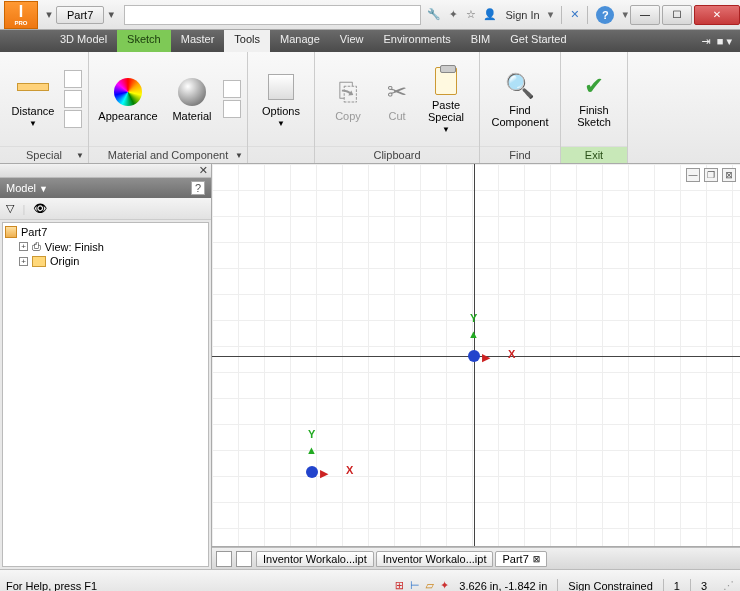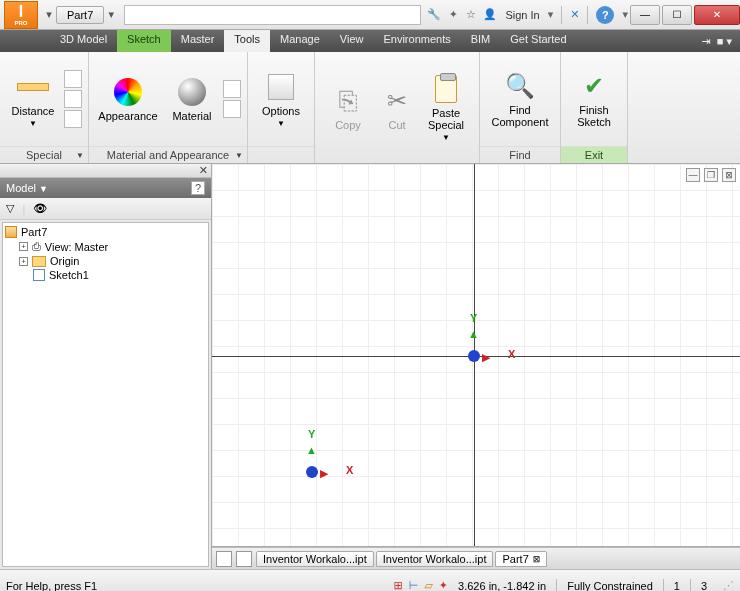--- a/index.html
+++ b/index.html
@@ -176,21 +176,21 @@
             <div class="sphere-icon"></div>
           </div>
         <span>Material</span>
       </div>
       <div class="rbtn-small-col">
         <div class="rbtn-small"></div>
         <div class="rbtn-small"></div>
       </div>
     </div>
     <div class="ribbon-group-label">
-        <span>Material and Appearance</span>
+        <span>Material and Component</span>
         <span class="dd">▼</span>
       </div>
   </div>
 
   <div class="ribbon-group">
     <div class="ribbon-group-body">
       <div class="rbtn-large">
         <div class="ico">
             <div class="options-box"></div>
           </div>
@@ -212,20 +212,23 @@
         <span>Cut</span>
       </div>
       <div class="rbtn-large">
         <div class="ico">
             <div class="clipboard-icon"></div>
           </div>
         <span style="text-align:center">Paste Special</span>
         <span style="font-size:8px">▼</span>
       </div>
     </div>
+    <div class="ribbon-group-label">
+        <span>Clipboard</span>
+      </div>
   </div>
 
   <div class="ribbon-group">
     <div class="ribbon-group-body">
       <div class="rbtn-large" style="width:72px">
         <div class="ico binoc">🔍</div>
         <span style="text-align:center">Find Component</span>
       </div>
     </div>
     <div class="ribbon-group-label">
@@ -259,30 +262,26 @@
       <span style="font-weight:bold">👁</span>
     </div>
     <div class="tree">
       <div class="tree-item">
         <div class="cube-icon"></div>
         <span>Part7</span>
       </div>
       <div class="tree-item tree-indent-1">
         <div class="expander">+</div>
         <span>⎙</span>
-        <span>View: Master</span>
+        <span>View: Finish</span>
       </div>
       <div class="tree-item tree-indent-1">
         <div class="expander">+</div>
         <div class="folder-icon"></div>
         <span>Origin</span>
-      </div>
-      <div class="tree-item tree-indent-2">
-        <div class="sketch-icon"></div>
-        <span>Sketch1</span>
       </div>
     </div>
   </div>
 
   <div class="canvas-wrap">
     <div class="canvas">
       <div class="axis-h"></div>
       <div class="axis-v"></div>
       <div class="canvas-btns">
         <div class="mini-ctrl">—</div>
@@ -327,19 +326,19 @@
   <span>For Help, press F1</span>
   <div class="spacer"></div>
   <div class="status-icons">
     <span style="color:#cc3333">⊞</span>
     <span style="color:#3377cc">⊢</span>
     <span style="color:#cc8822">▱</span>
     <span style="color:#cc3333">✦</span>
   </div>
   <span>3.626 in, -1.842 in</span>
   <div class="status-sep"></div>
-  <span>Fully Constrained</span>
+  <span>Sign Constrained</span>
   <div class="status-sep"></div>
   <span>1</span>
   <div class="status-sep"></div>
   <span>3</span>
   <span style="margin-left:6px;color:#999">⋰</span>
 </div>
 
 </body></html>

